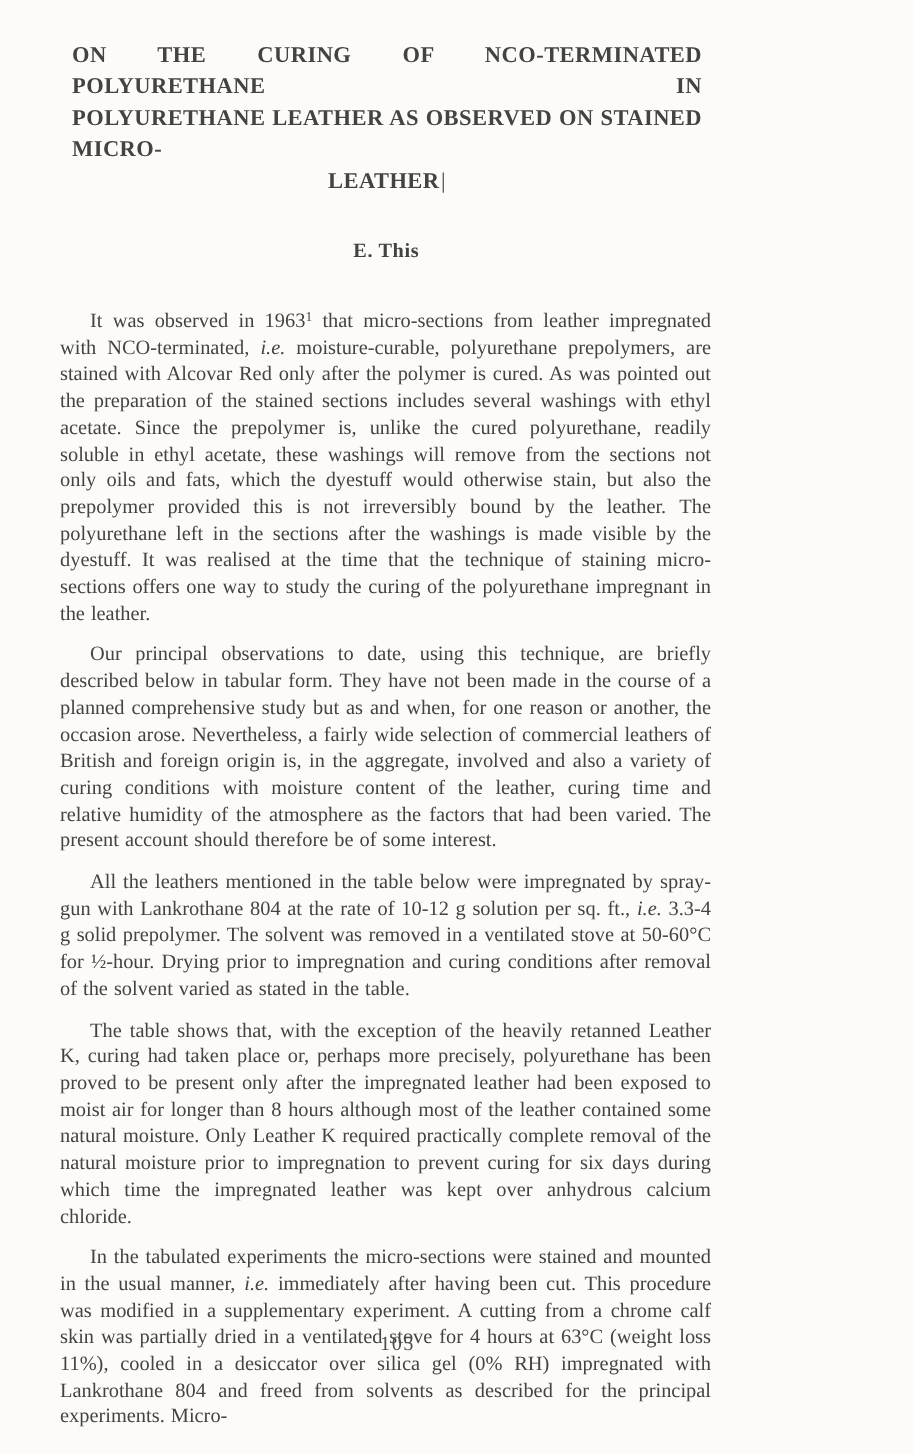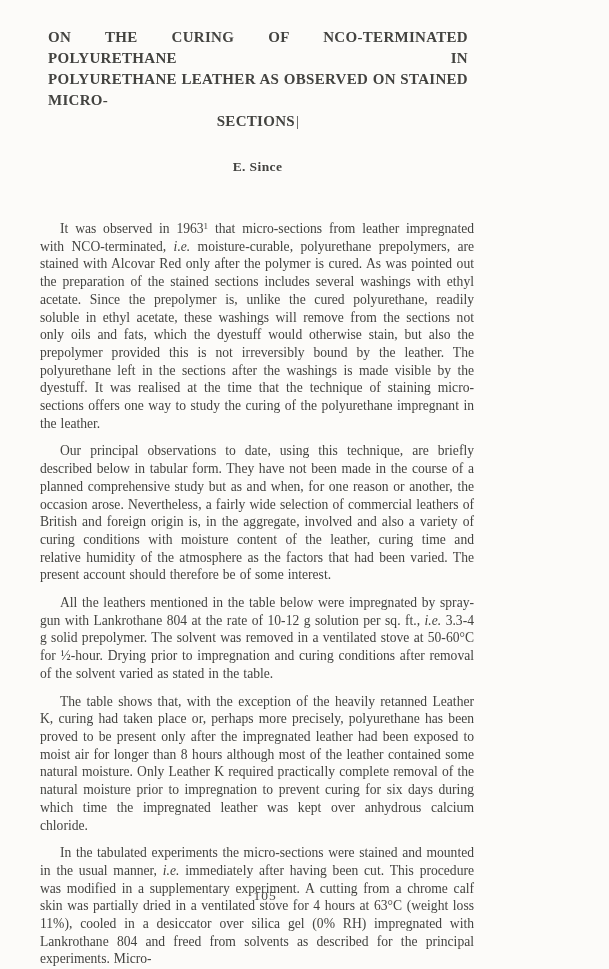--- a/index.html
+++ b/index.html
@@ -46,21 +46,21 @@
     margin-left: 1px;
   }
   .author {
     margin-top: 27px;
     text-align: center;
     font-weight: bold;
     font-size: 13.5px;
     letter-spacing: 0.4px;
   }
   .body-text {
-    margin: 45px 41px 0 40px;
+    margin: 30px 41px 0 40px;
     font-size: 13.6px;
     line-height: 17.7px;
   }
   .para {
     text-align: justify;
     text-indent: 20px;
     margin-bottom: 10px;
     word-spacing: 0.6px;
   }
   .para sup {
@@ -84,23 +84,23 @@
 </style>
 </head>
 <body>
 
 <div class="page">
 
   <header class="article-header">
     <h1 class="title">
       <span class="title-line justify">ON THE CURING OF NCO-TERMINATED POLYURETHANE IN</span>
       <span class="title-line justify">POLYURETHANE LEATHER AS OBSERVED ON STAINED MICRO-</span>
-      <span class="title-line center"><span>SECTIONS</span><span class="title-end-mark">|</span></span>
+      <span class="title-line center"><span>LEATHER</span><span class="title-end-mark">|</span></span>
     </h1>
-    <div class="author">E. Since</div>
+    <div class="author">E. This</div>
   </header>
 
   <main class="body-text">
       <p class="para"><span>It was observed in 1963</span><sup>1</sup><span> that micro-sections from leather impregnated with NCO-terminated, </span><em>i.e.</em><span> moisture-curable, polyurethane prepolymers, are stained with Alcovar Red only after the polymer is cured. As was pointed out the preparation of the stained sections includes several washings with ethyl acetate. Since the prepolymer is, unlike the cured polyurethane, readily soluble in ethyl acetate, these washings will remove from the sections not only oils and fats, which the dyestuff would otherwise stain, but also the prepolymer provided this is not irreversibly bound by the leather. The polyurethane left in the sections after the washings is made visible by the dyestuff. It was realised at the time that the technique of staining micro-sections offers one way to study the curing of the polyurethane impregnant in the leather.</span></p>
       <p class="para"><span>Our principal observations to date, using this technique, are briefly described below in tabular form. They have not been made in the course of a planned comprehensive study but as and when, for one reason or another, the occasion arose. Nevertheless, a fairly wide selection of commercial leathers of British and foreign origin is, in the aggregate, involved and also a variety of curing conditions with moisture content of the leather, curing time and relative humidity of the atmosphere as the factors that had been varied. The present account should therefore be of some interest.</span></p>
       <p class="para"><span>All the leathers mentioned in the table below were impregnated by spray-gun with Lankrothane 804 at the rate of 10-12 g solution per sq. ft., </span><em>i.e.</em><span> 3.3-4 g solid prepolymer. The solvent was removed in a ventilated stove at 50-60°C for ½-hour. Drying prior to impregnation and curing conditions after removal of the solvent varied as stated in the table.</span></p>
       <p class="para"><span>The table shows that, with the exception of the heavily retanned Leather K, curing had taken place or, perhaps more precisely, polyurethane has been proved to be present only after the impregnated leather had been exposed to moist air for longer than 8 hours although most of the leather contained some natural moisture. Only Leather K required practically complete removal of the natural moisture prior to impregnation to prevent curing for six days during which time the impregnated leather was kept over anhydrous calcium chloride.</span></p>
       <p class="para"><span>In the tabulated experiments the micro-sections were stained and mounted in the usual manner, </span><em>i.e.</em><span> immediately after having been cut. This procedure was modified in a supplementary experiment. A cutting from a chrome calf skin was partially dried in a ventilated stove for 4 hours at 63°C (weight loss 11%), cooled in a desiccator over silica gel (0% RH) impregnated with Lankrothane 804 and freed from solvents as described for the principal experiments. Micro-</span></p>
     </main>
 

